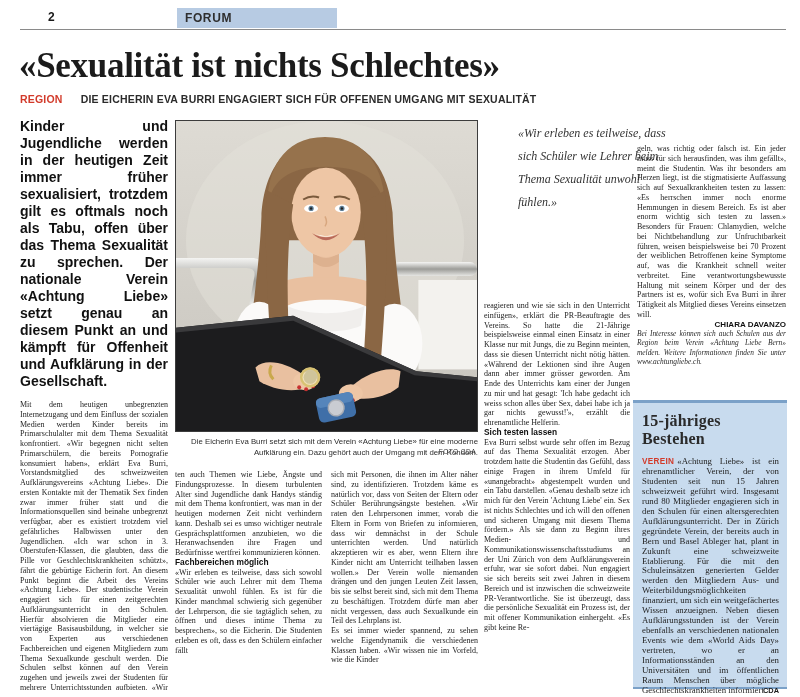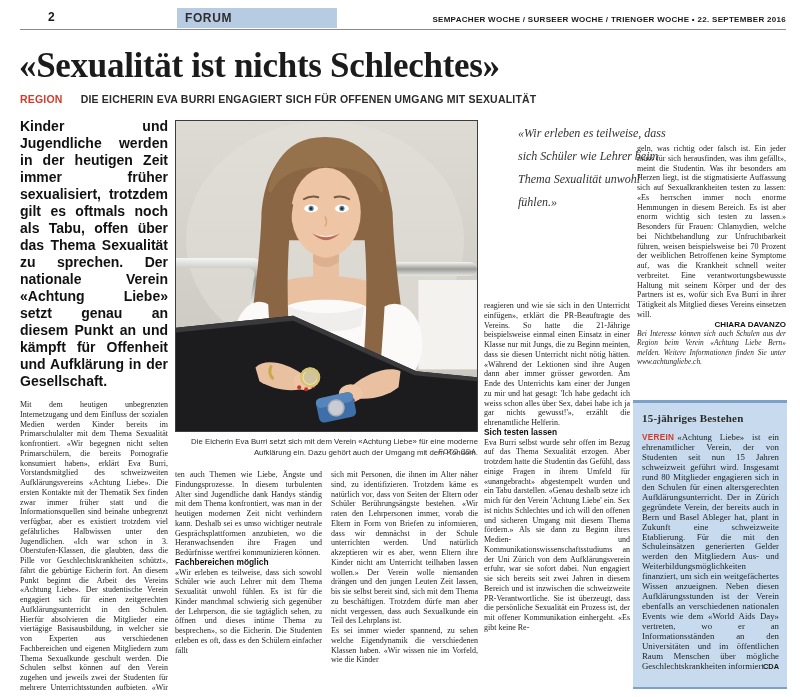--- a/index.html
+++ b/index.html
@@ -42,37 +42,36 @@
         font-family:"Liberation Serif",serif;font-style:italic;font-size:12px;
         line-height:23px;color:#333;margin-left:34px;}
   
   .byline{text-align:right;font-family:"Liberation Sans",sans-serif;font-weight:bold;
         font-size:8px;color:#111;margin-top:3px;}
   .note{font-style:italic;font-size:7.4px;line-height:9.2px;color:#2a2a2a;margin-top:10px;}
   
   .infobox{position:absolute;left:633px;top:400px;width:154px;height:289px;
         background:#c8dbee;border-top:3px solid #7ba1c8;border-bottom:2px solid #7ba1c8;
         box-sizing:border-box;padding:7px 8px 6px 9px;}
-  .infobox-title{font-family:"Liberation Serif",serif;font-weight:bold;font-size:11px;
+  .infobox-title{font-family:"Liberation Serif",serif;font-weight:bold;font-size:16px;
         color:#2a2a2a;margin:2px 0 9px 0;letter-spacing:.2px;}
   .infobox-body{font-family:"Liberation Serif",serif;font-size:8.8px;line-height:9.95px;
         text-align:justify;color:#242424;}
   .ib-label{font-family:"Liberation Sans",sans-serif;font-weight:bold;font-size:8.2px;
         color:#d23a2a;letter-spacing:.3px;margin-right:3px;}
   .ib-credit{display:block;text-align:right;font-family:"Liberation Sans",sans-serif;
         font-weight:bold;font-size:7.4px;color:#1a1a1a;margin-top:-9.9px;}
 </style>
 </head>
 <body>
 
 <div class="page">
 
   <div class="page-num">2</div>
   <div class="forum-label">FORUM</div>
-  <div class="masthead">SEMPACHER WOCHE / SURSEER WOCHE / TRIENGER WOCHE • 22. SEPTEMBER 2016</div>
   <div class="header-rule"></div>
 
   <div class="headline">«Sexualität ist nichts Schlechtes»</div>
   <div class="kicker">
     <span class="region">REGION</span><span>DIE EICHERIN EVA BURRI ENGAGIERT SICH FÜR OFFENEN UMGANG MIT SEXUALITÄT</span>
   </div>
 
   <div class="col" style="left:20px;top:118px;width:148px;height:572px;">
     <p class="lead">Kinder und Jugendliche werden in der heutigen Zeit immer früher sexualisiert, trotzdem gilt es oftmals noch als Tabu, offen über das Thema Sexualität zu sprechen. Der nationale Verein «Achtung Liebe» setzt genau an diesem Punkt an und kämpft für Offenheit und Aufklärung in der Gesellschaft.</p>
     <p>Mit dem heutigen unbegrenzten Internetzugang und dem Einfluss der sozialen Medien werden Kinder bereits im Primarschulalter mit dem Thema Sexualität konfrontiert. «Wir begegnen nicht selten Primarschülern, die bereits Pornografie konsumiert haben», erklärt Eva Burri, Vorstandsmitglied des schweizweiten Aufklärungsvereins «Achtung Liebe». Die ersten Kontakte mit der Thematik Sex finden zwar immer früher statt und die Informationsquellen sind beinahe unbegrenzt verfügbar, aber es existiert trotzdem viel gefährliches Halbwissen unter den Jugendlichen. «Ich war schon in 3. Oberstufen-Klassen, die glaubten, dass die Pille vor Geschlechtskrankheiten schützt», fährt die gebürtige Eicherin fort. An diesem Punkt beginnt die Arbeit des Vereins «Achtung Liebe». Der studentische Verein engagiert sich für einen zeitgerechten Aufklärungsunterricht in den Schulen. Hierfür absolvieren die Mitglieder eine viertägige Basisausbildung, in welcher sie von Experten aus verschiedenen Fachbereichen und eigenen Mitgliedern zum Thema Sexualkunde geschult werden. Die Schulen selbst können auf den Verein zugehen und jeweils zwei der Studenten für mehrere Unterrichtsstunden aufbieten. «Wir sind stets mit einem weiblichen und einem männlichen Mitglied vertreten, sodass geschlechterspezifische Fragen ohne Hemmungen gestellt werden können», erklärt die 21-Jährige weiter. Die Unterrichtsthemen werden dem Schulplan und den Wünschen der Lehrperson wie auch der Schüler angepasst. «Hatte eine Klasse bereits den Anatomieteil thematisiert, so kann man uns auch für andere Bereiche wie emotionale Thematiken dazu holen.» Es gehe nicht nur um Sex und die körperlichen Aspekte, sondern zur Sexualität gehör-</p>

